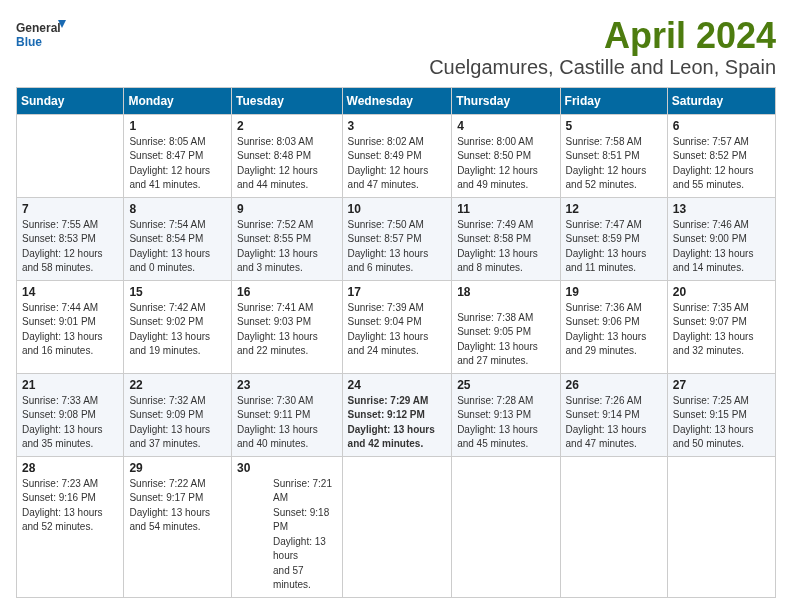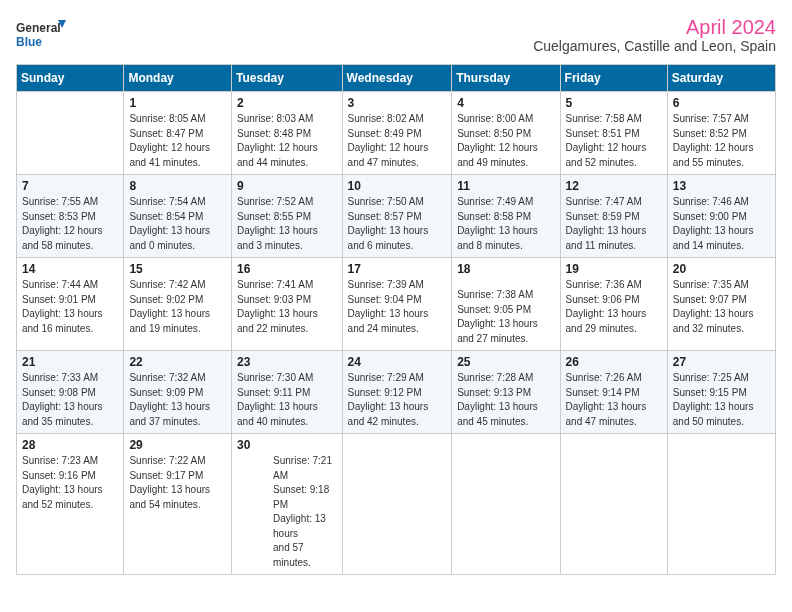--- a/index.html
+++ b/index.html
@@ -18,27 +18,27 @@
     }
     .logo {
       display: flex;
       align-items: flex-end;
       gap: 4px;
     }
     .title-block {
       text-align: right;
     }
     .title-block h1 {
+      font-size: 36px;
+      font-weight: bold;
+      color: #4d7c0f;
+      line-height: 1.1;
+    }
+    .title-block h2 {
       font-size: 20px;
-      font-weight: normal;
-      color: #ec4899;
-      line-height: 1.1;
-    }
-    .title-block h2 {
-      font-size: 14px;
       color: #444;
       font-weight: normal;
     }
     .calendar {
       width: 100%;
       border-collapse: collapse;
       font-size: 10.5px;
     }
     .calendar thead tr th {
       background-color: #0369a1;
@@ -272,21 +272,21 @@
         </td>
         <td>
           <span class="day-number">23</span>
           <div class="day-info" style="white-space: pre-line;">Sunrise: 7:30 AM
 Sunset: 9:11 PM
 Daylight: 13 hours
 and 40 minutes.</div>
         </td>
         <td>
           <span class="day-number">24</span>
-          <div class="day-info" style="white-space: pre-line;">Sunrise: 7:29 AM
+          <div class="day-info" style="white-space: pre-line; font-weight: bold;">Sunrise: 7:29 AM
 Sunset: 9:12 PM
 Daylight: 13 hours
 and 42 minutes.</div>
         </td>
         <td>
           <span class="day-number">25</span>
           <div class="day-info" style="white-space: pre-line;">Sunrise: 7:28 AM
 Sunset: 9:13 PM
 Daylight: 13 hours
 and 45 minutes.</div>

